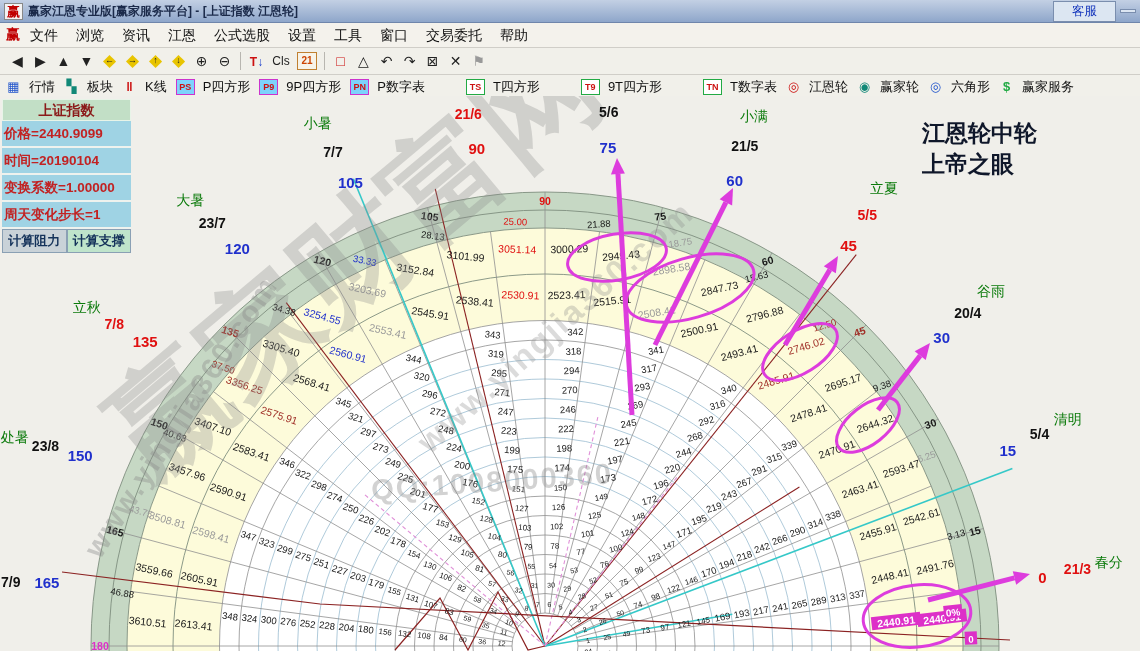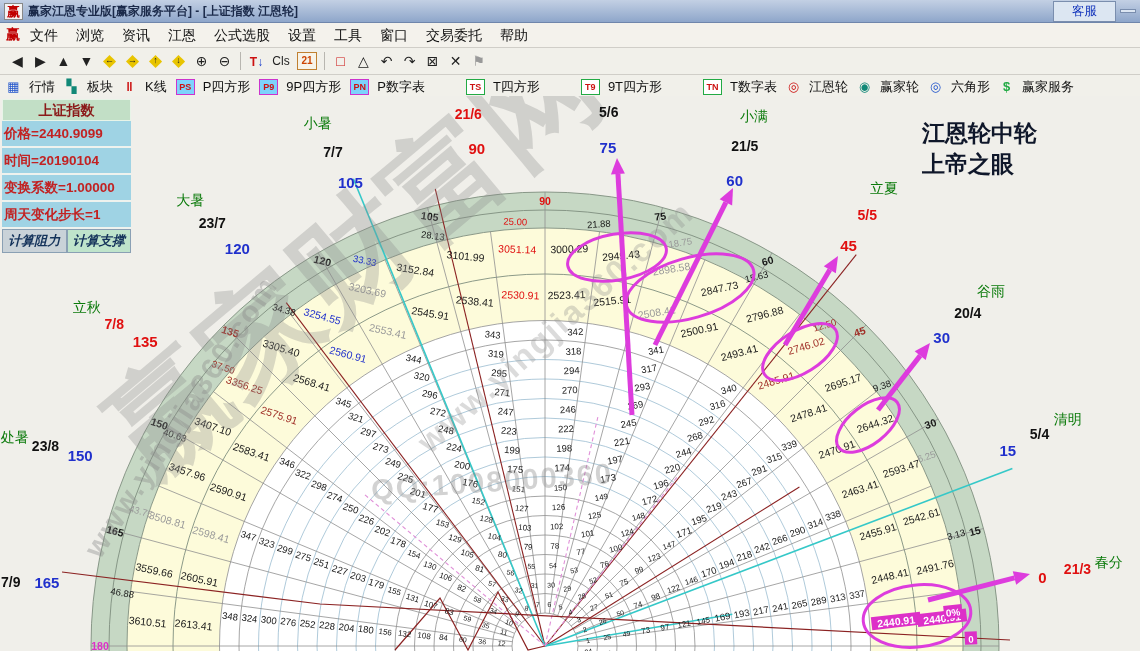--- a/index.html
+++ b/index.html
@@ -44,21 +44,21 @@
   .chip.sym{border:none;font-size:13px;width:15px;}
   .c-red{color:#cc1111;} .c-teal{color:#118877;} .c-blue{color:#2255cc;} .c-green{color:#22aa44;font-weight:bold;}
   
   .panel{position:absolute;left:2px;top:99px;width:129px;z-index:5;}
   .panel .hdr{background:#c2dfc6;color:#8b1a1a;font-weight:bold;font-size:14px;text-align:center;
               height:20px;line-height:20px;border:1px solid #e8f4e8;}
   .panel .row{background:#9fd3e4;color:#c22222;font-weight:bold;font-size:13.5px;height:25px;
               line-height:25px;padding-left:2px;border-bottom:2px solid #eef2ee;white-space:nowrap;overflow:hidden;}
   .panel .btns{display:flex;}
   .panel .btn{flex:1;font-size:13px;font-weight:bold;color:#14325a;text-align:center;height:22px;
-              line-height:22px;border:1px solid #8aa0b4;cursor:pointer;font-style:italic;}
+              line-height:22px;border:1px solid #8aa0b4;cursor:pointer;}
   .panel .btn.resist{background:#c9d2d8;}
   .panel .btn.support{background:#bfe4cb;}
   
   .annotation{position:absolute;left:902px;top:118px;z-index:6;color:#0f172a;font-weight:bold;
               font-size:23px;line-height:31px;}
   .annotation .ln1,.annotation .ln2{margin-left:20px;}
   
   #wheel{position:absolute;left:0;top:96px;}
 </style>
 </head>

